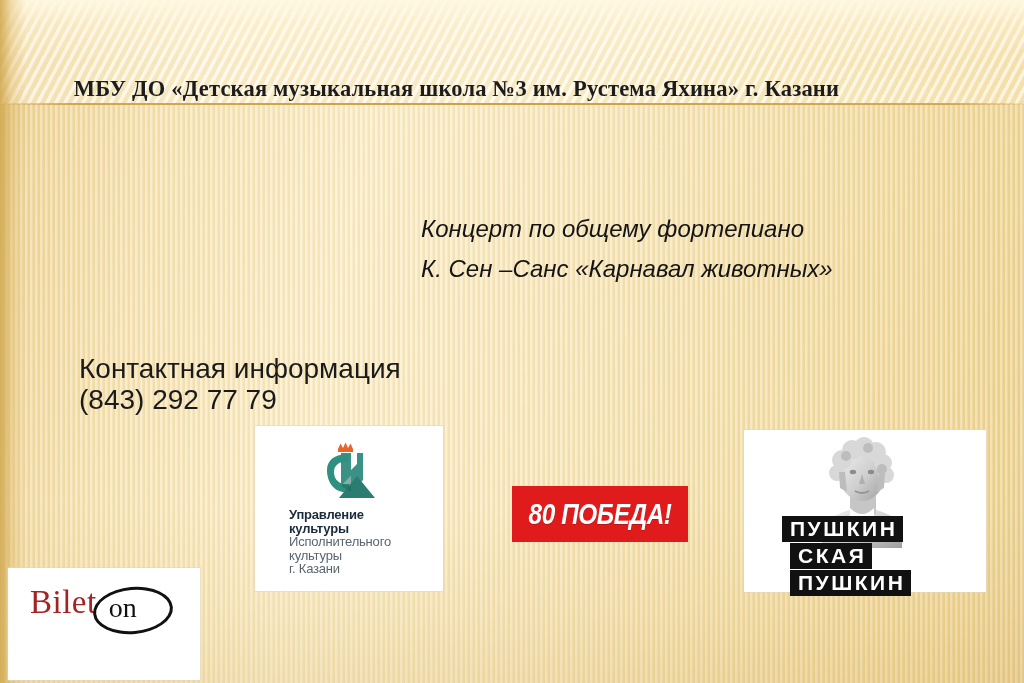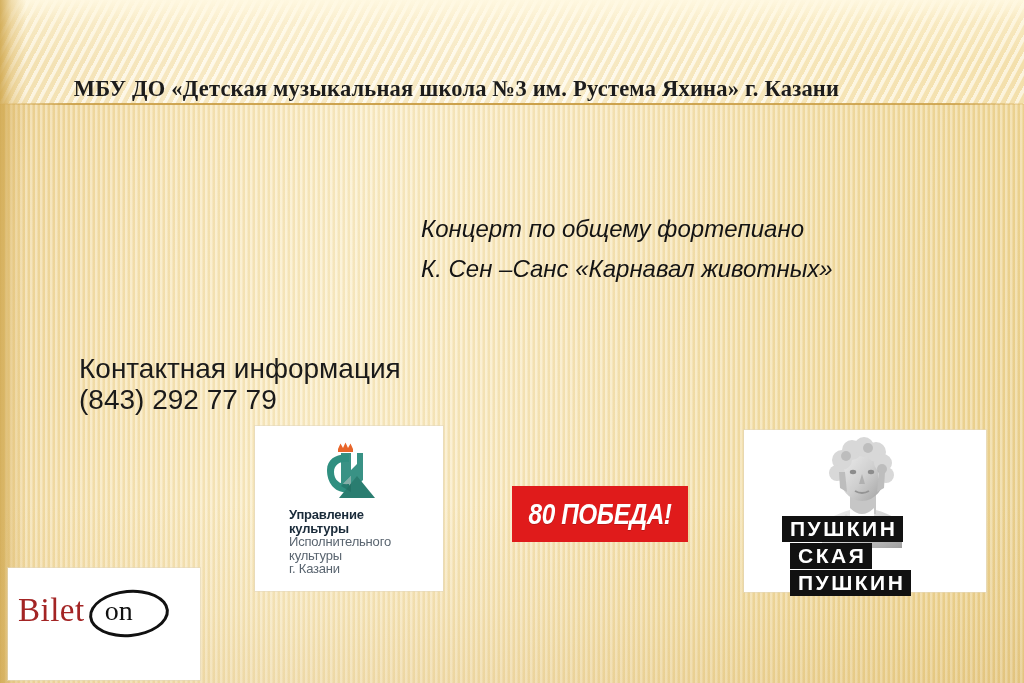--- a/index.html
+++ b/index.html
@@ -153,25 +153,24 @@
   .logo-card {
     position: absolute;
     background: #ffffff;
     box-shadow: 0 0 0 1px rgba(225,215,190,0.55);
   }
 
   
   #logo-bileton { left: 8px; top: 568px; width: 192px; height: 112px; }
   #bileton-inner {
     position: absolute;
-    left: 10px; top: 16px;
+    left: 22px; top: 16px;
     width: 160px; height: 52px;
     display: flex;
-    align-items: center;
-    gap: 8px;
+    align-items: flex-start;
   }
   #bileton-word {
     font-family: "Liberation Serif", "DejaVu Serif", serif;
     font-size: 33px;
     font-weight: 400;
     color: #a32424;
     letter-spacing: 0.5px;
   }
   #bileton-on-wrap {
     position: relative;

